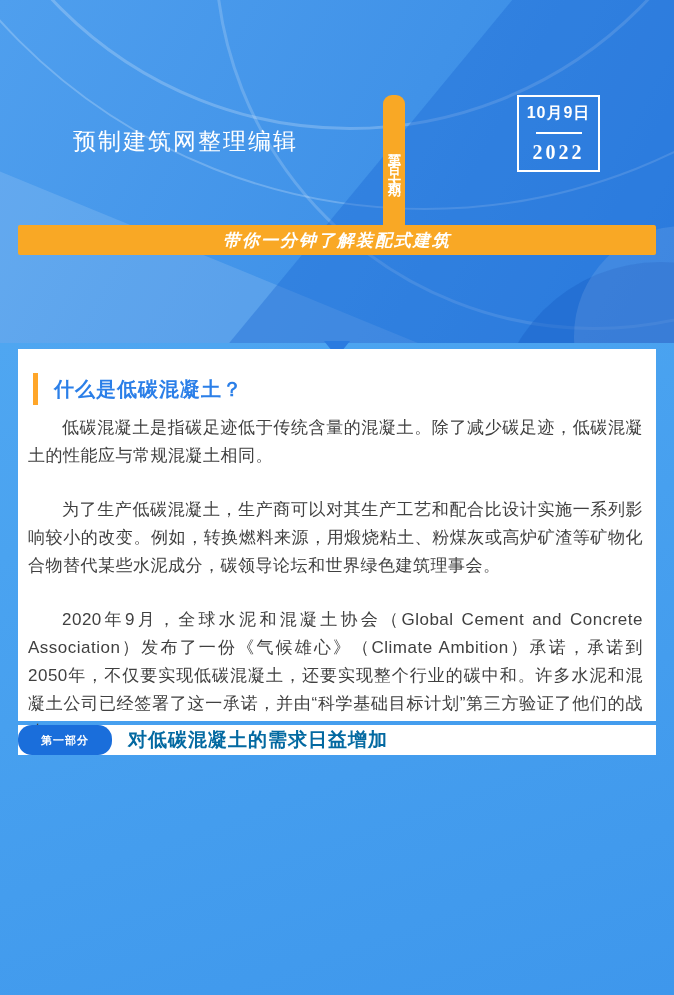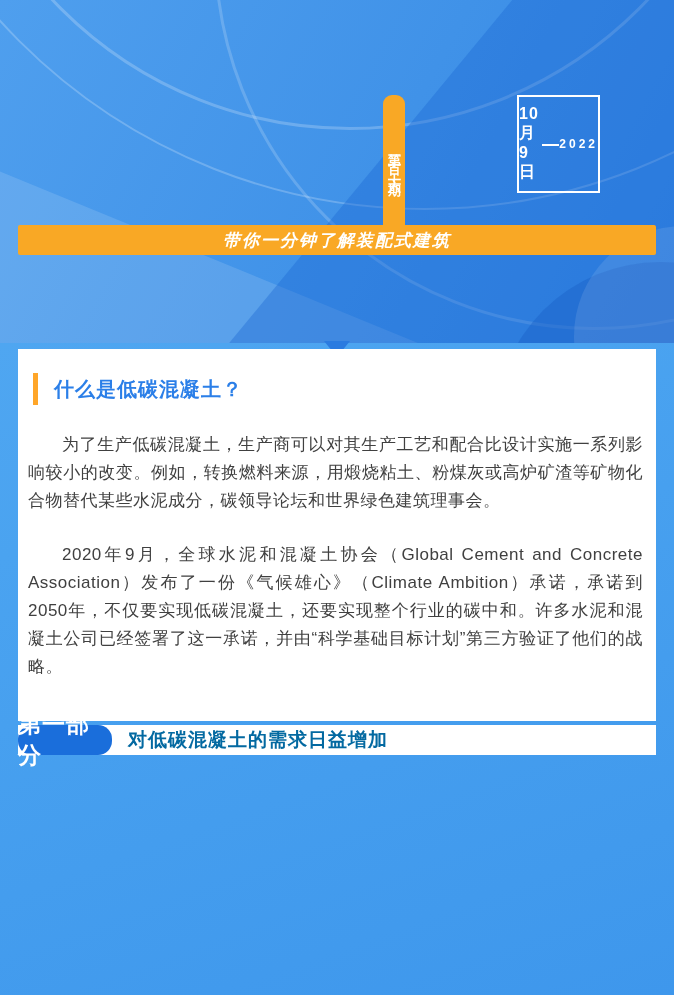--- a/index.html
+++ b/index.html
@@ -53,27 +53,27 @@
     position:absolute; left:383px; top:95px; width:22px; height:130px;
     background:#f9a825; border-radius:9px 9px 0 0;
     display:flex; align-items:center; justify-content:center;
   }
   .ribbon span {
     writing-mode:vertical-rl; color:#fff; font-weight:bold;
     font-size:13px; letter-spacing:5px; line-height:22px;
   }
 
   .date-box {
-    position:absolute; left:517px; top:95px; width:83px; height:98px;
+    position:absolute; left:517px; top:95px; width:83px; height:77px;
     border:2px solid #ffffff; color:#ffffff;
-    display:flex; flex-direction:row; align-items:center; justify-content:center;
+    display:flex; flex-direction:column; align-items:center; justify-content:center;
   }
   .date-day { font-size:16px; font-weight:bold; letter-spacing:1px; }
   .date-divider { width:46px; height:2px; background:#ffffff; margin:8px 0 7px; }
-  .date-year { font-size:12px; font-weight:bold; letter-spacing:3px; }
+  .date-year { font-size:20px; font-weight:bold; letter-spacing:3px;font-family:Liberation Serif, serif; }
 
   .banner {
     position:absolute; left:18px; top:225px; width:638px; height:30px;
     background:#f9a825; border-radius:2px;
     display:flex; align-items:center; justify-content:center;
   }
   .banner span {
     color:#ffffff; font-size:17px; font-weight:bold; font-style:italic; letter-spacing:2px;
   }
 
@@ -102,21 +102,21 @@
   .card1 p.first { margin-top:9px; }
   .card2 p.first { margin-top:13px; }
 
   .section-bar {
     position:absolute; left:18px; top:725px; width:638px; height:30px;
     background:#ffffff; display:flex; align-items:center;
   }
   .part-badge {
     width:94px; height:30px; background:#1a6edb; flex:0 0 auto;
     display:flex; align-items:center; justify-content:center;
-    color:#ffffff; font-size:23px; font-weight:bold; letter-spacing:1px;border-radius:14px;
+    color:#ffffff; font-size:11px; font-weight:bold; letter-spacing:1px;border-radius:14px;
   }
   .part-title {
     margin-left:16px; color:#0369a1; font-size:19px; font-weight:bold; letter-spacing:1px;
   }
 </style>
 </head>
 <body>
 
 <div class="page">
 
@@ -124,20 +124,21 @@
     <div class="overlay">
       <div class="arc arc-1"></div>
       <div class="arc arc-2"></div>
       <div class="arc arc-3"></div>
       <div class="shape-light-wedge"></div>
       <div class="shape-dark-band"></div>
       <div class="circle-dark"></div>
       <div class="circle-corner"></div>
     </div>
 
+    <div class="subtitle">预制建筑网整理编辑</div>
 
     <div class="ribbon">
       <span>第一百一十六期</span>
     </div>
 
     <div class="date-box">
       <div class="date-day">10月9日</div>
       <div class="date-divider"></div>
       <div class="date-year">2022</div>
     </div>
@@ -147,20 +148,21 @@
     </div>
   </div>
 
   <div class="notch"></div>
 
   <div class="card card1">
     <div class="heading-row">
       <span class="h-bar"></span>
       <span class="h-title">什么是低碳混凝土？</span>
     </div>
+    <p class="first">低碳混凝土是指碳足迹低于传统含量的混凝土。除了减少碳足迹，低碳混凝土的性能应与常规混凝土相同。</p>
     <p>为了生产低碳混凝土，生产商可以对其生产工艺和配合比设计实施一系列影响较小的改变。例如，转换燃料来源，用煅烧粘土、粉煤灰或高炉矿渣等矿物化合物替代某些水泥成分，碳领导论坛和世界绿色建筑理事会。</p>
     <p>2020年9月，全球水泥和混凝土协会（Global Cement and Concrete Association）发布了一份《气候雄心》（Climate Ambition）承诺，承诺到2050年，不仅要实现低碳混凝土，还要实现整个行业的碳中和。许多水泥和混凝土公司已经签署了这一承诺，并由“科学基础目标计划”第三方验证了他们的战略。</p>
   </div>
 
   <div class="section-bar">
     <div class="part-badge">第一部分</div>
     <div class="part-title">对低碳混凝土的需求日益增加</div>
   </div>
 
 

